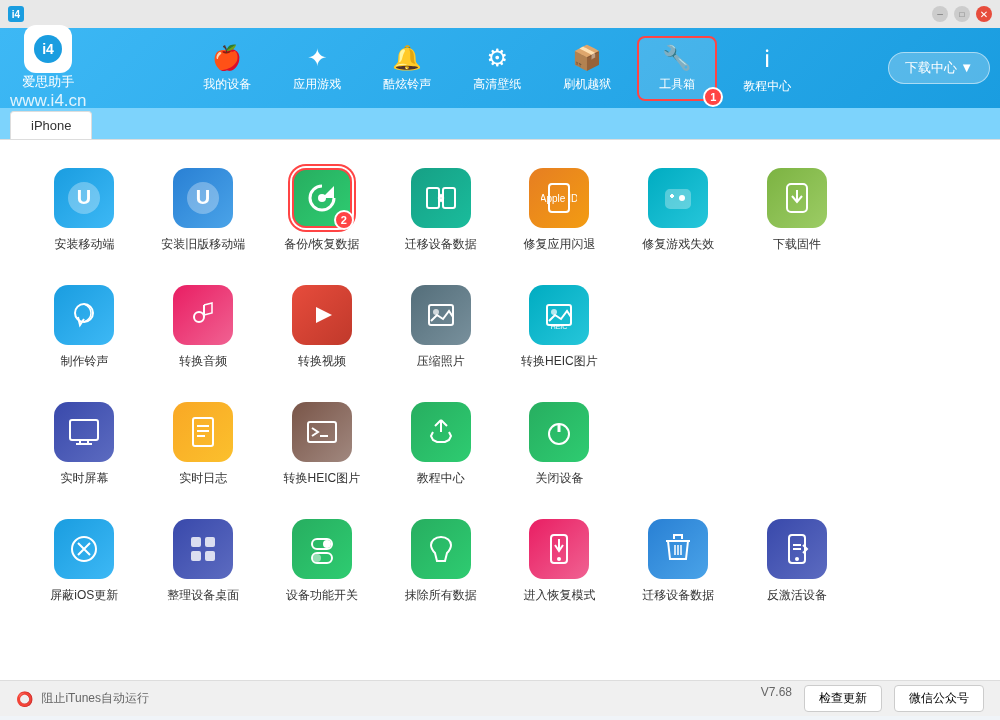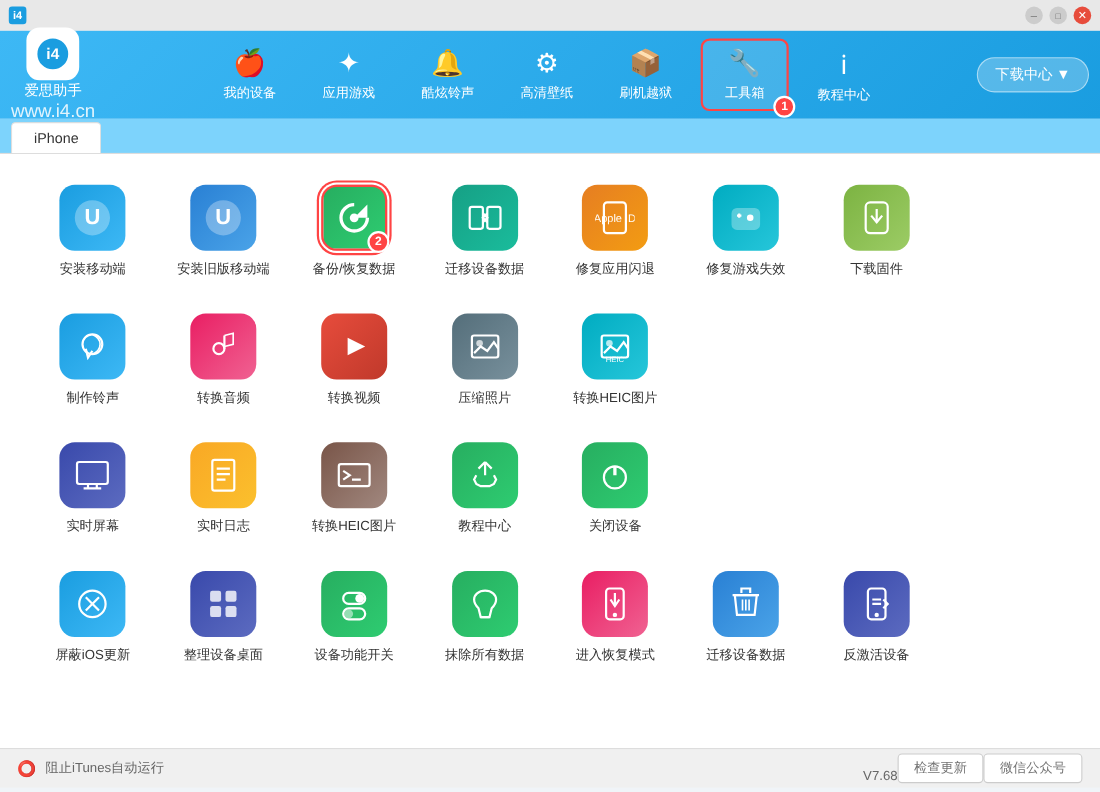--- a/index.html
+++ b/index.html
@@ -135,30 +135,30 @@
     .status-bar {
       height: 36px;
       background: #f0f0f0;
       border-top: 1px solid #ddd;
       display: flex;
       align-items: center;
       padding: 0 16px;
       justify-content: space-between;
     }
     .status-left { display: flex; align-items: center; gap: 8px; font-size: 12px; color: #666; }
-    .status-right { display: flex; align-items: flex-end; }
+    .status-right { display: flex; align-items: flex-start; gap: 12px; }
     .status-right span { font-size: 12px; color: #666; }
     .check-btn, .wechat-btn {
       padding: 4px 14px;
       border: 1px solid #ccc;
       border-radius: 4px;
       background: white;
       cursor: pointer;
       font-size: 12px;
-      color: #737373;
+      color: #000000;
     }
 
     .grid-row { margin-bottom: 16px; }
   </style>
 </head>
 <body>
 
 <div class="title-bar">
   <div style="margin-right:auto; display:flex; gap:4px; align-items:center;">
     <div style="width:16px;height:16px;background:#1a9de0;border-radius:3px;display:flex;align-items:center;justify-content:center;font-size:10px;color:white;font-weight:bold;">i4</div>

